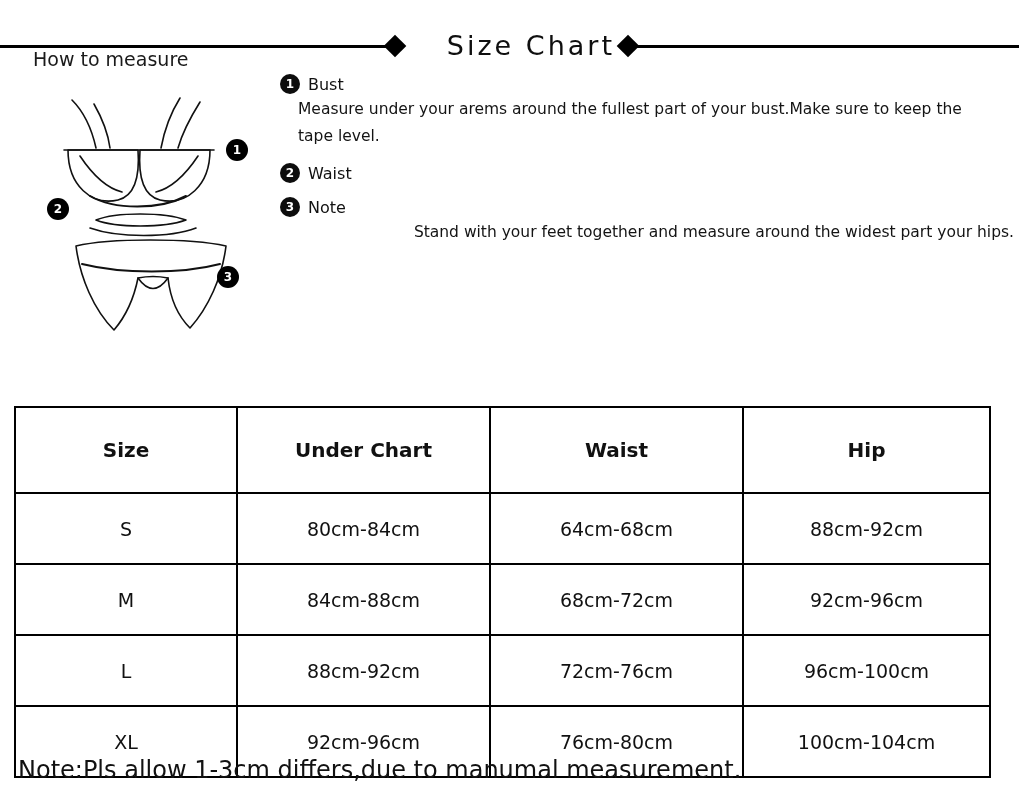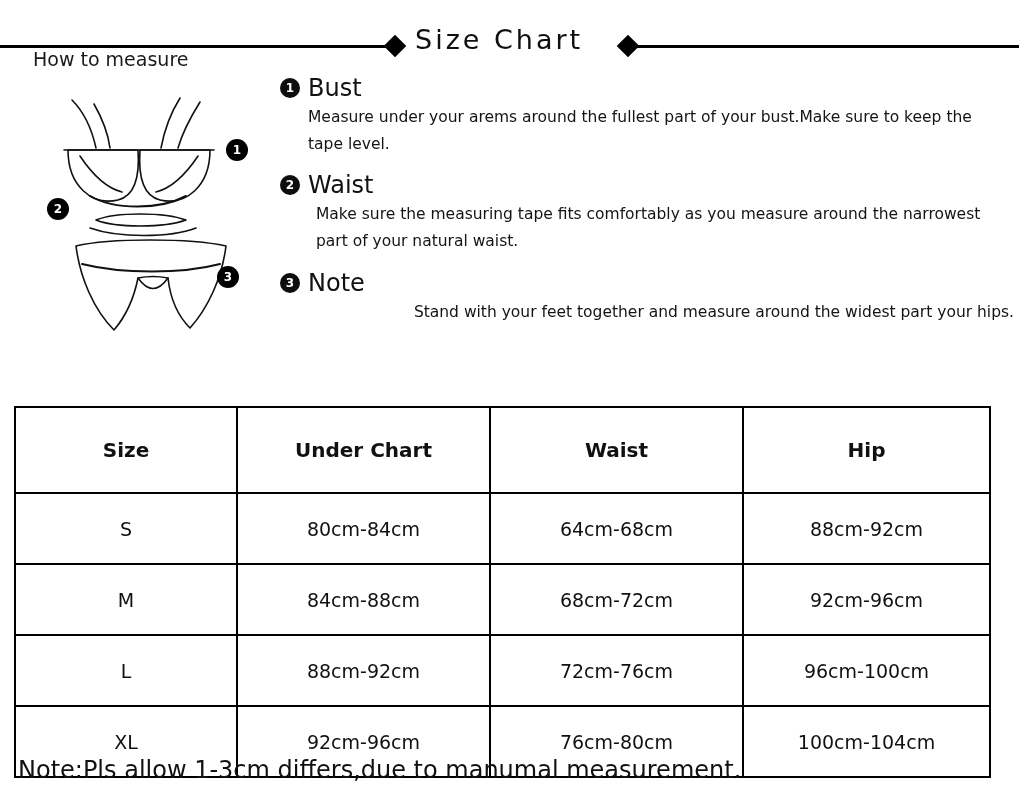--- a/index.html
+++ b/index.html
@@ -46,23 +46,23 @@
     height: 16px;
     background: #000;
     transform: rotate(45deg);
     top: 24px;
   }
   .diamond.left { left: 387px; }
   .diamond.right { left: 620px; }
   .header-title {
     position: absolute;
     left: 415px;
-    top: 10px;
+    top: 16px;
     width: 200px;
-    text-align: left;
+    text-align: right;
     font-size: 27px;
     letter-spacing: 3px;
     color: #0f0f0f;
     font-family: "DejaVu Sans", sans-serif;
   }
 
   
   .howto-label {
     position: absolute;
     left: 33px;
@@ -113,30 +113,30 @@
     border-radius: 50%;
     background: #0d0d0d;
     color: #fff;
     font-size: 12px;
     line-height: 20px;
     text-align: center;
     font-weight: bold;
     flex: none;
   }
   .inst-title {
-    font-size: 24px;
+    font-size: 16px;
     color: #111;
   }
   .inst-body {
     font-size: 15.5px;
     line-height: 1.72;
     color: #141414;
     margin-top: 2px;
   }
-  #b-bust .inst-body { margin-left: 28px; width: 690px; }
+  #b-bust .inst-body { margin-left: 18px; width: 690px; }
   #b-waist .inst-body { margin-left: 36px; width: 690px; }
   #b-hips .inst-body { margin-left: 24px; width: 710px; text-align: right; }
 
   
   .size-table {
     position: absolute;
     left: 14px;
     top: 406px;
     width: 975px;
     border-collapse: collapse;
@@ -221,21 +221,20 @@
       <span class="inst-title">Bust</span>
     </div>
     <div class="inst-body">Measure under your arems around the fullest part of your bust.Make sure to keep the tape level.</div>
   </div>
 
   <div class="inst-block" id="b-waist">
     <div class="inst-head">
       <span class="num-badge">2</span>
       <span class="inst-title">Waist</span>
     </div>
-    <div class="inst-body">Make sure the measuring tape fits comfortably as you measure around the narrowest part of your natural waist.</div>
   </div>
 
   <div class="inst-block" id="b-hips">
     <div class="inst-head">
       <span class="num-badge">3</span>
       <span class="inst-title">Note</span>
     </div>
     <div class="inst-body">Stand with your feet together and measure around the widest part your hips.</div>
   </div>
 

